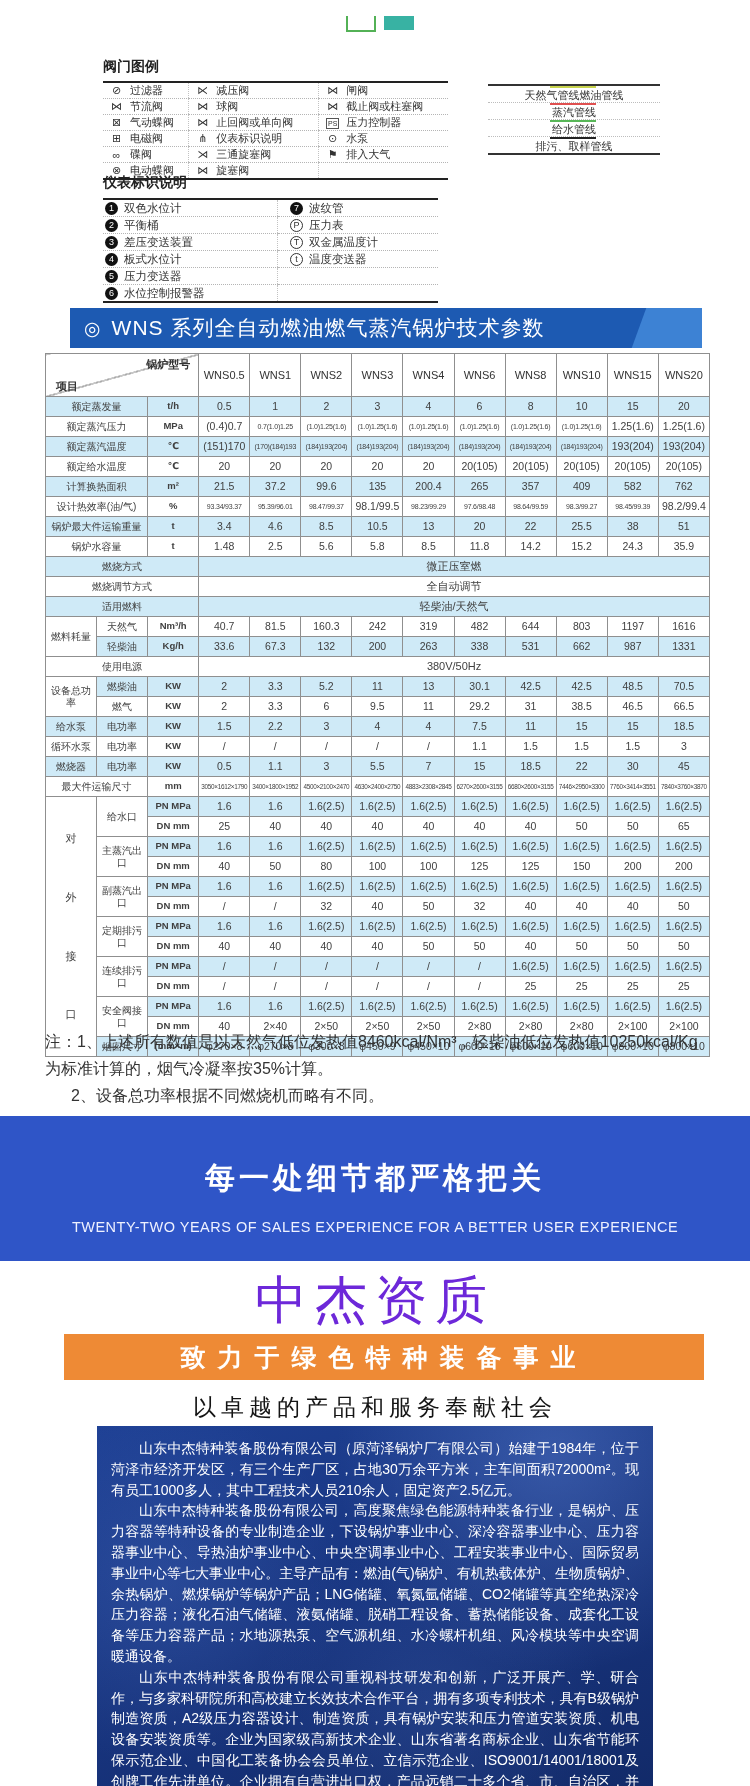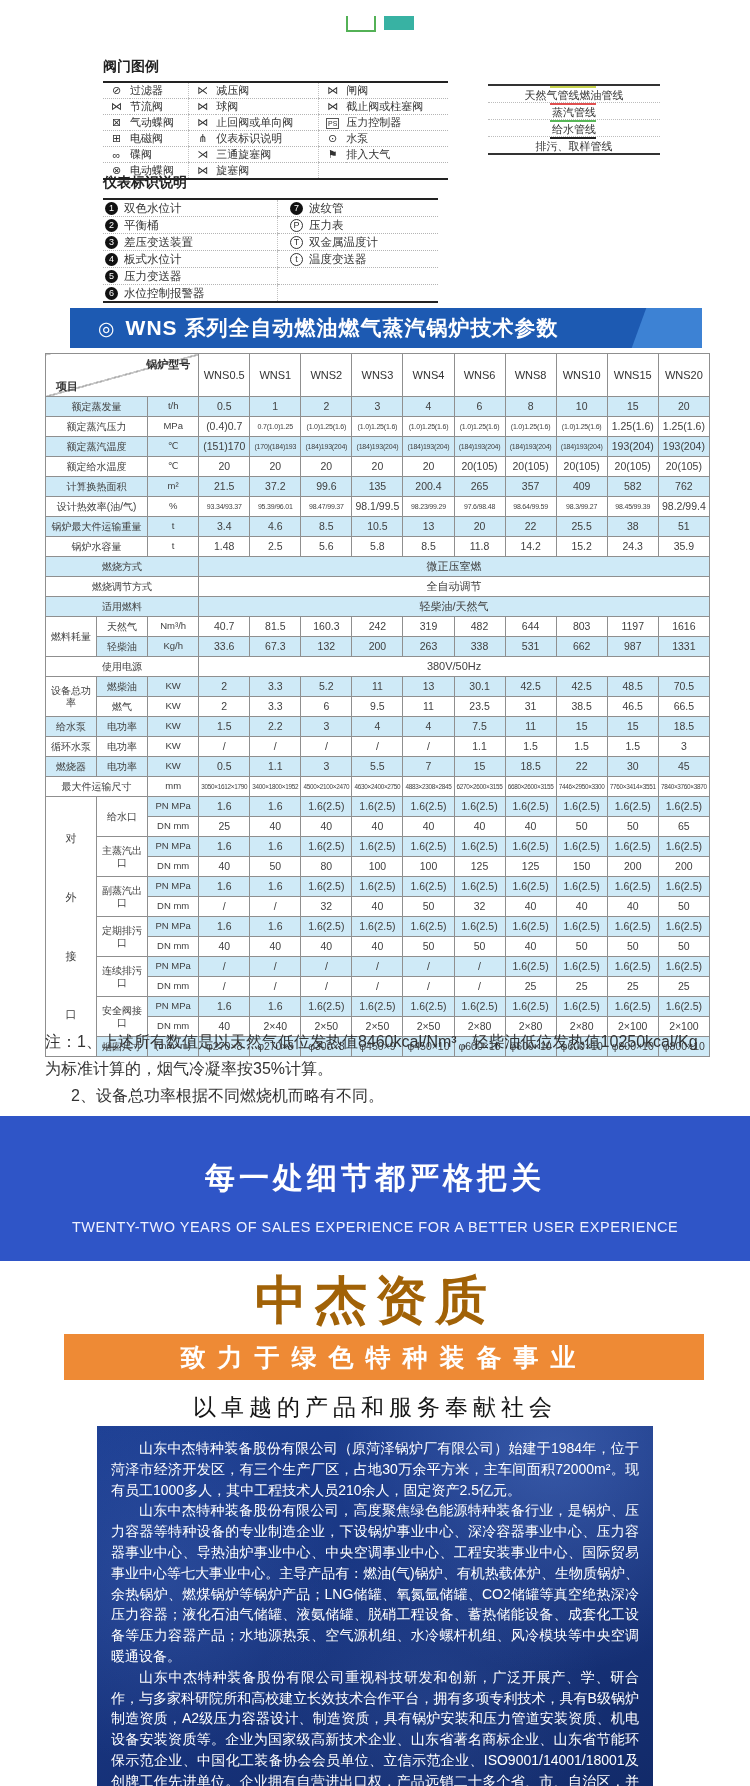--- a/index.html
+++ b/index.html
@@ -29,47 +29,47 @@
   .inst-area{position:absolute;left:103px;top:158px;}
   table.inst{margin-top:6px;width:335px;border-top:2px solid #222;border-bottom:2px solid #222;border-collapse:collapse;}
   table.inst td{border-bottom:1px dotted #b5b5b5;font-size:11.5px;color:#333;height:16px;padding:0;white-space:nowrap;}
   table.inst td.rcell{border-left:1px dotted #c2c2c2;padding-left:10px;width:150px;}
   .badge{display:inline-block;width:13px;height:13px;border-radius:50%;background:#111;color:#fff;font-size:9px;line-height:13px;text-align:center;margin:0 6px 0 2px;vertical-align:1px;}
   .badge.outline{background:none;border:1px solid #333;color:#333;width:11px;height:11px;line-height:11px;}
 
   
   .wns-bar{position:absolute;left:70px;top:292px;width:632px;height:40px;background:#1d5ab2;color:#fff;overflow:hidden;}
   .wns-bar::after{content:"";position:absolute;right:-22px;top:0;width:85px;height:40px;background:#3d82d4;transform:skewX(-20deg);}
-  .wns-text{position:relative;z-index:2;font-size:21px;font-weight:bold;line-height:40px;padding-left:28px;letter-spacing:1px;white-space:nowrap;}
+  .wns-text{position:relative;z-index:2;font-size:21px;font-weight:normal;line-height:40px;padding-left:14px;letter-spacing:1px;white-space:nowrap;}
   .wns-text .pre{margin-right:10px;font-size:19px;}
 
   
   table.spec{position:absolute;left:45px;top:337px;width:665px;border-collapse:collapse;table-layout:fixed;}
   table.spec td{border:1px solid #8f8f8f;font-size:10.5px;color:#404040;text-align:center;padding:0 1px;height:19px;line-height:1.12;overflow:hidden;}
   table.spec td.s{background:#cfeaf7;}
   table.spec td.lbl{font-size:10px;}
-  table.spec td.unit{font-size:9.5px;}
+  table.spec td.unit{font-size:9.5px;font-weight:bold;}
   table.spec td.val{white-space:nowrap;}
   table.spec td.tt{font-size:7px;letter-spacing:-0.2px;}
   table.spec td.td2{font-size:6.4px;letter-spacing:-0.3px;}
   table.spec td.fullval{font-size:11px;}
   table.spec tr.hdr td{height:42px;font-size:11px;color:#333;}
   td.corner{position:relative;background:linear-gradient(to bottom right,transparent 49.3%,#8f8f8f 49.3%,#8f8f8f 50.7%,transparent 50.7%);}
   .c-top{position:absolute;top:4px;right:8px;font-size:11px;font-weight:bold;color:#333;}
   .c-bot{position:absolute;bottom:4px;left:10px;font-size:11px;font-weight:bold;color:#333;}
   td.vert div{display:flex;flex-direction:column;justify-content:space-around;height:235px;align-items:center;font-size:11px;color:#404040;}
 
   .notes{position:absolute;left:45px;top:1012px;width:668px;font-size:16px;color:#333;line-height:1.7;}
   .notes .n2{padding-left:26px;}
 
   .quality-band{position:absolute;left:0;top:1100px;width:750px;height:145px;background:#2f55c7;color:#fff;text-align:center;}
   .qb-title{font-size:30px;font-weight:bold;letter-spacing:4px;padding-top:42px;}
   .qb-sub{font-size:14.5px;margin-top:20px;letter-spacing:0.5px;color:#eef1ff;}
 
-  .zj-title{position:absolute;left:0;top:1250px;width:750px;text-align:center;font-size:52px;font-weight:700;color:#a16207;letter-spacing:8px;}
+  .zj-title{position:absolute;left:0;top:1250px;width:750px;text-align:center;font-size:52px;font-weight:400;color:#6d28d9;letter-spacing:8px;}
   .orange-bar{position:absolute;left:64px;top:1318px;width:640px;height:46px;background:#ee8a35;color:#fff;text-align:center;font-size:25px;line-height:46px;letter-spacing:12px;font-weight:bold;}
   .slogan{position:absolute;left:0;top:1376px;width:750px;text-align:center;font-size:23px;color:#141414;letter-spacing:5px;font-weight:normal;}
 
   .about{position:absolute;left:97px;top:1410px;width:556px;height:376px;box-sizing:border-box;padding:12px 14px;overflow:hidden;color:#fff;
     background:
       radial-gradient(circle at 82% 8%, rgba(130,170,255,.28), transparent 38%),
       radial-gradient(circle at 12% 42%, rgba(110,150,235,.18), transparent 34%),
       radial-gradient(circle at 60% 75%, rgba(110,150,235,.14), transparent 40%),
       linear-gradient(160deg,#1e4094 0%,#17337c 55%,#122a68 100%);}
   .about p{margin:0;text-indent:2em;font-size:14px;line-height:20.8px;text-align:justify;}
@@ -386,21 +386,21 @@
           <td class="val s">70.5</td>
         </tr>
         <tr>
           <td class="lbl">燃气</td>
           <td class="unit">KW</td>
           <td class="val">2</td>
           <td class="val">3.3</td>
           <td class="val">6</td>
           <td class="val">9.5</td>
           <td class="val">11</td>
-          <td class="val">23.5</td>
+          <td class="val">29.2</td>
           <td class="val">31</td>
           <td class="val">38.5</td>
           <td class="val">46.5</td>
           <td class="val">66.5</td>
         </tr>
         <tr>
           <td class="lbl s">给水泵</td>
           <td class="lbl s">电功率</td>
           <td class="unit s">KW</td>
           <td class="val s">1.5</td>

